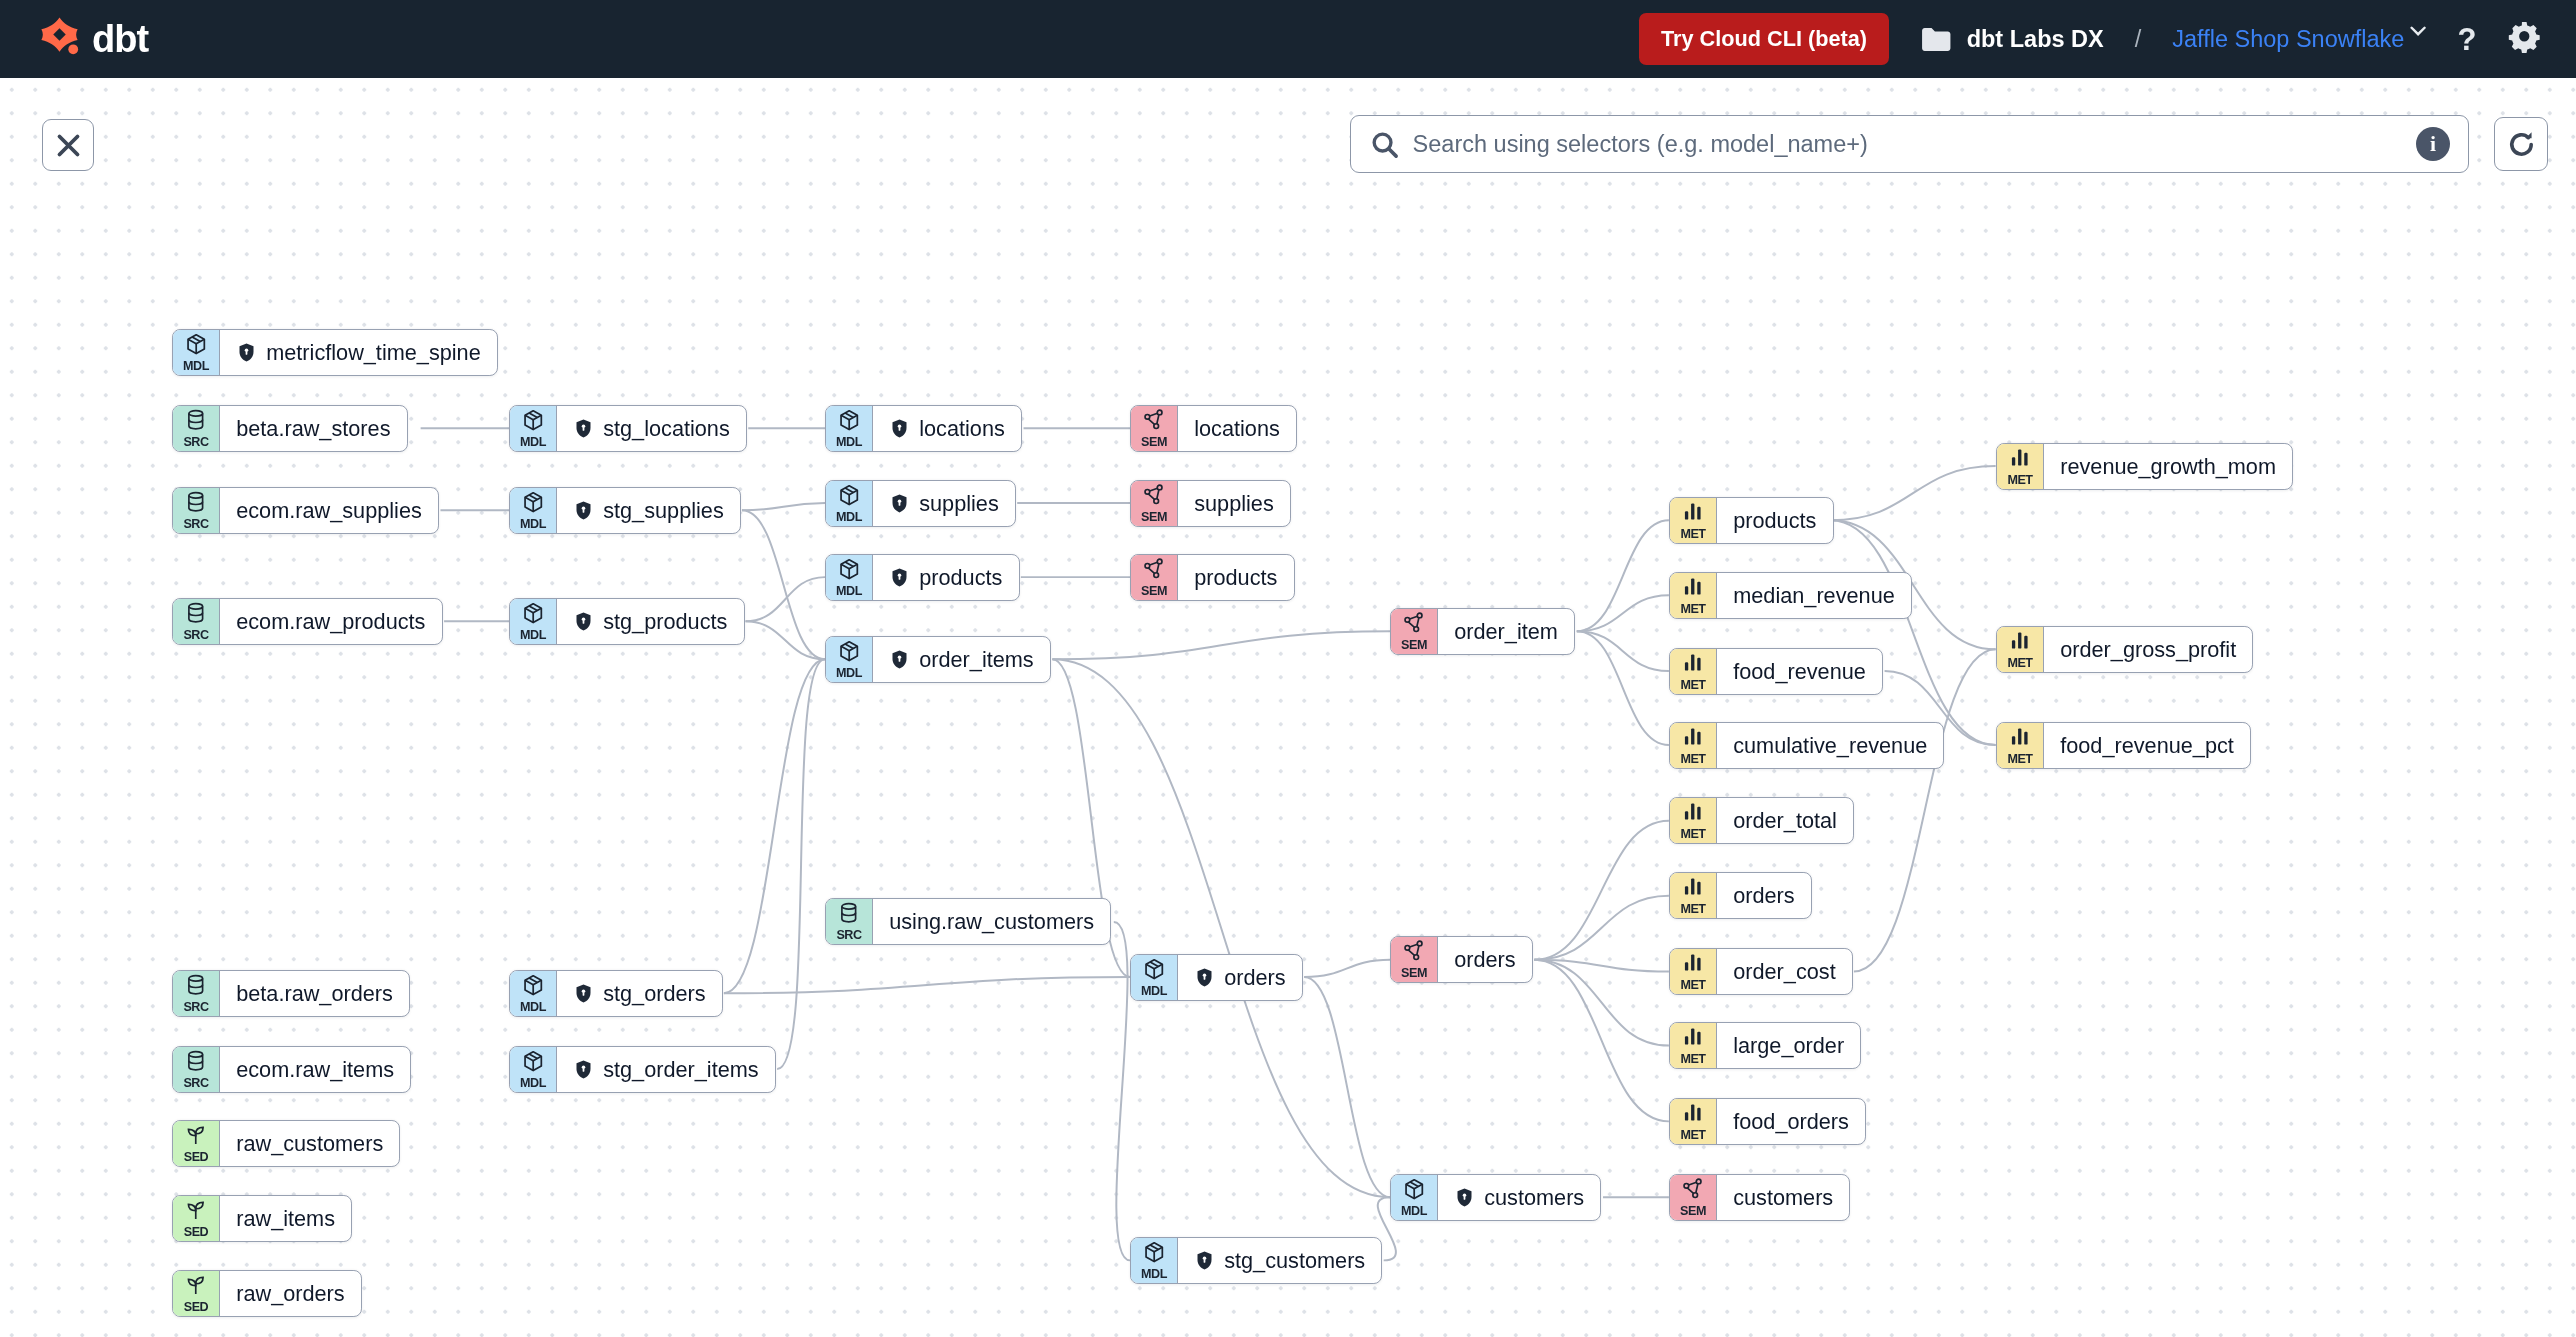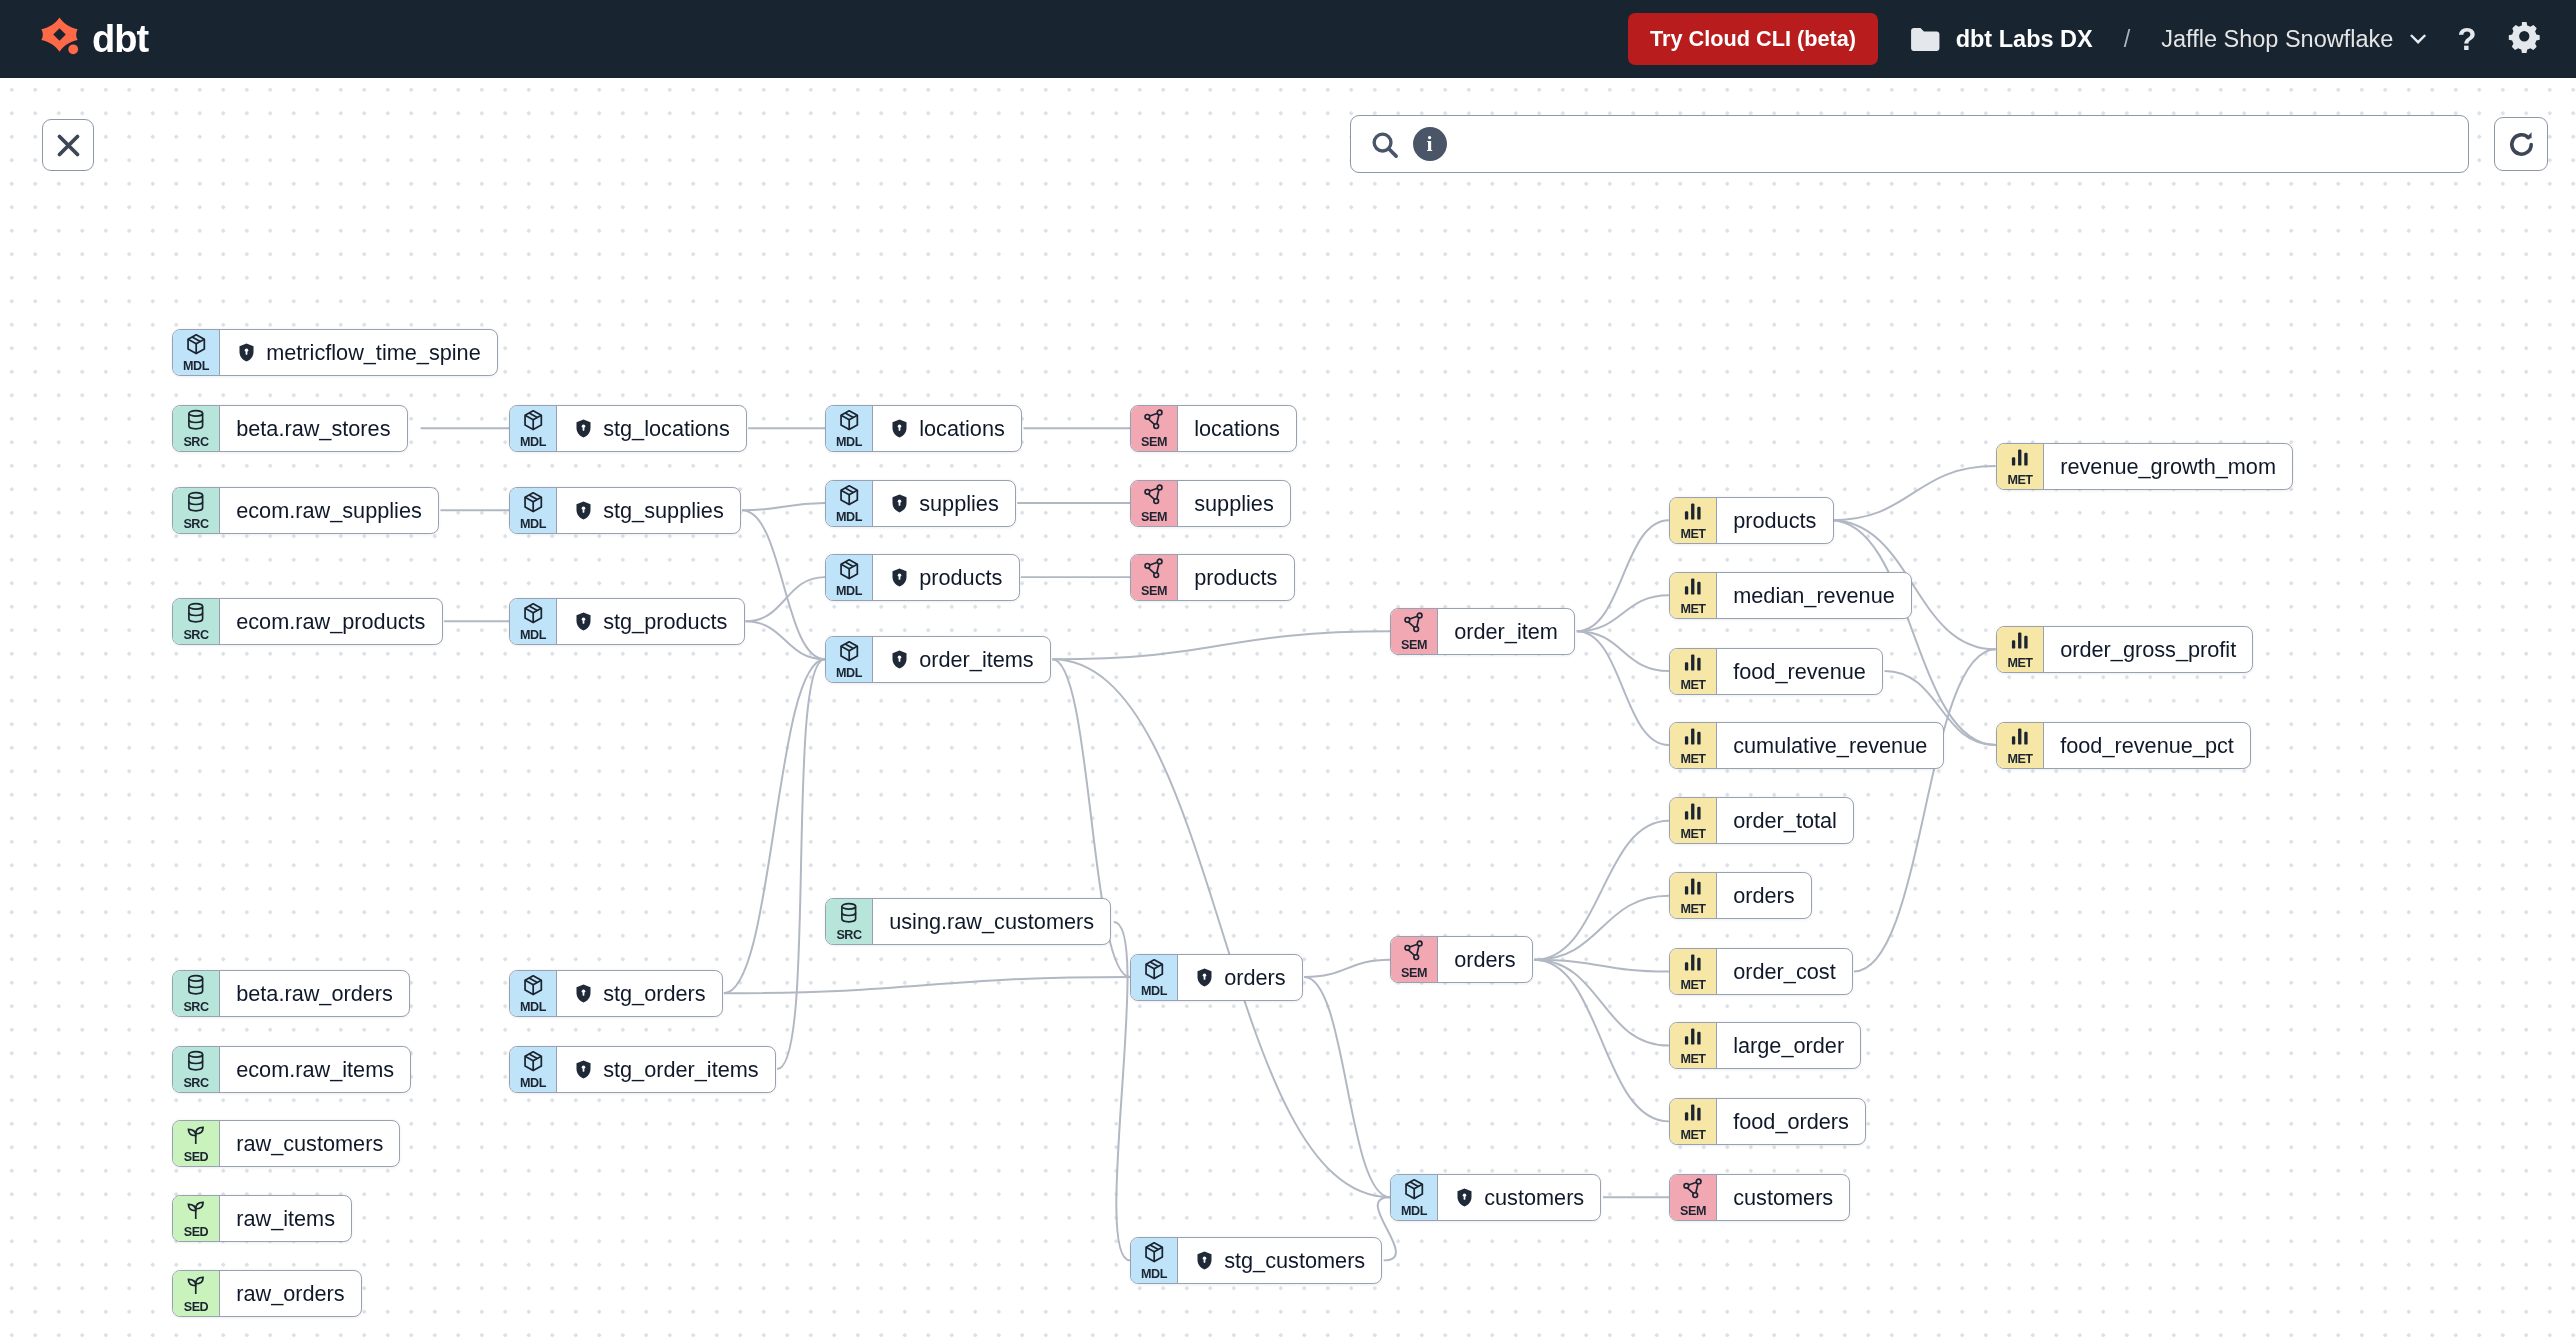--- a/index.html
+++ b/index.html
@@ -14,21 +14,21 @@
   .nav-menu { display:flex; align-items:center; gap:56px; }
   .nav-item { color:#f2f4f7; font-size:23.5px; font-weight:600; cursor:pointer;
               display:flex; align-items:center; gap:9px; }
   .nav-right { margin-left:auto; display:flex; align-items:center; gap:31px; }
   .cta-btn { background:#b91c1c; color:#fff; font-size:21.7px; font-weight:600;
              border:none; border-radius:7.2px; padding:12.6px 21.7px; cursor:pointer;
              font-family:"Liberation Sans", sans-serif; }
   .acct { display:flex; align-items:center; gap:14.4px; }
   .acct-name { color:#fff; font-size:23.5px; font-weight:700; }
   .acct-sep { color:#aab3bd; font-size:23.5px; }
-  .proj { color:#e5e5e5; font-size:23.5px; font-weight:400; display:flex; align-items:center; gap:17px; }
+  .proj { color:#3b82f6; font-size:23.5px; font-weight:400; display:flex; align-items:flex-start; gap:6px; }
   .icon-btn { color:#e4e8ec; font-size:31px; font-weight:700; cursor:pointer; background:none; border:none;
               font-family:"Liberation Sans", sans-serif; line-height:1; }
 
   
   .canvas { position:absolute; top:78px; left:0; width:2576px; height:1260px;
             background-color:#ffffff;
             background-image:radial-gradient(circle, #dde1e7 1.6px, transparent 1.7px);
             background-size:23.5px 23.5px; }
   .canvas svg.edges { position:absolute; top:0; left:0; z-index:1; }
 
@@ -140,20 +140,21 @@
       <path d="M4 4 L20 20 M20 4 L4 20" stroke="#3c4656" stroke-width="3.4" stroke-linecap="round"></path>
     </svg>
   </div>
 
 
   <div class="tool searchbox">
     <svg width="31" height="31" viewBox="0 0 24 24">
       <circle cx="10.5" cy="10.5" r="6.5" fill="none" stroke="#4a5568" stroke-width="2.6"></circle>
       <path d="M15.5 15.5 L21 21" stroke="#4a5568" stroke-width="2.8" stroke-linecap="round"></path>
     </svg>
+    <input type="text" placeholder="Search using selectors (e.g. model_name+)" style="">
     <div class="info-dot">i</div>
   </div>
 
   <div class="tool refresh-btn">
     <svg width="31" height="31" viewBox="0 0 24 24">
       <path d="M19.5 12 a7.5 7.5 0 1 1 -2.2-5.3" fill="none" stroke="#3c4656" stroke-width="2.8" stroke-linecap="round"></path>
       <path d="M19.8 2.6 V7.2 H15.2 Z" fill="#3c4656"></path>
     </svg>
   </div>
 <div class="node" style="left: 172px; top: 251px;">

